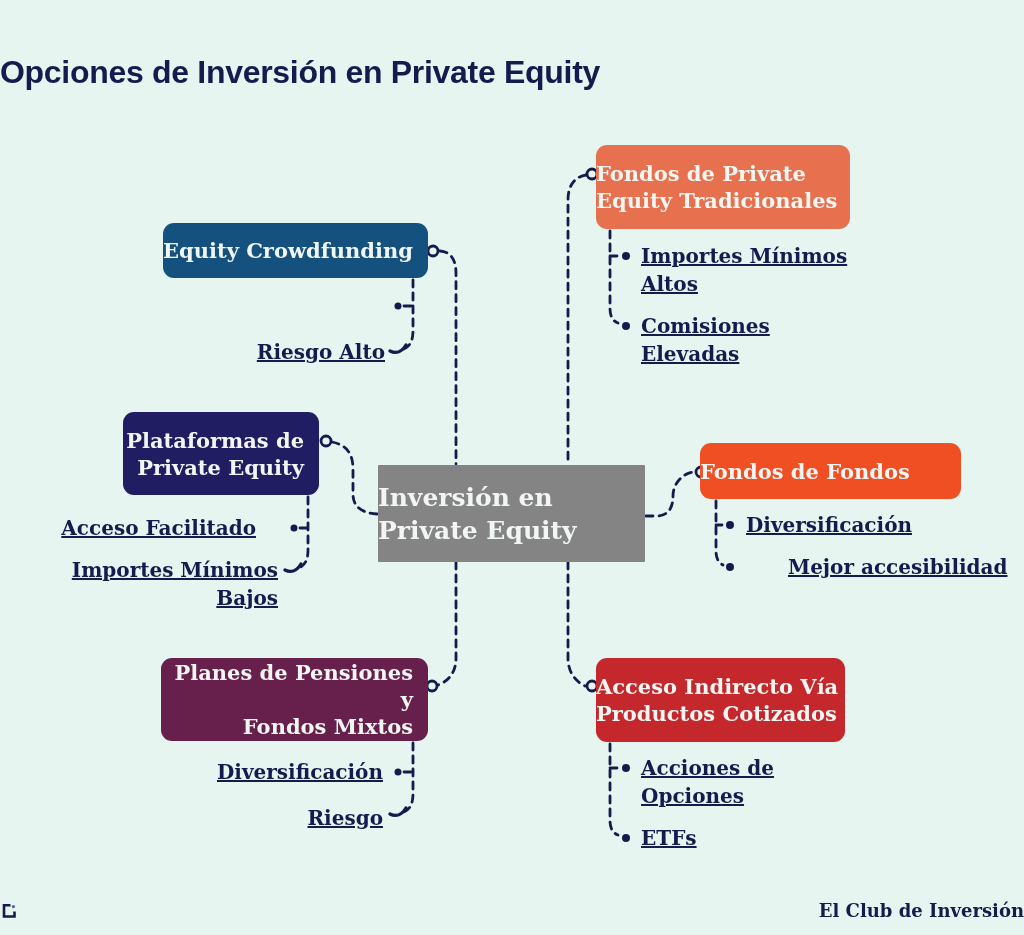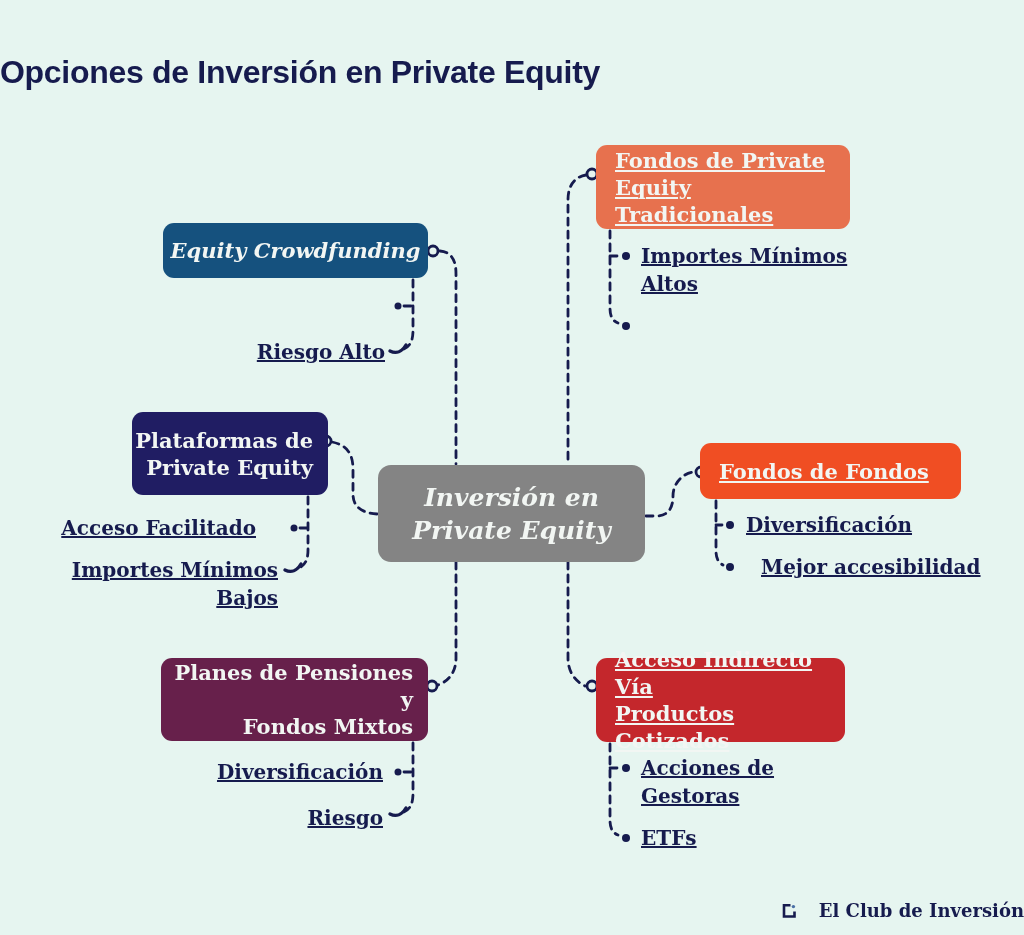--- a/index.html
+++ b/index.html
@@ -37,28 +37,28 @@
 
   .node{
     position:absolute;
     border-radius:11px;
     color:var(--c-node-text);
     font-weight:bold;font-size:21px;line-height:27px;
     display:flex;flex-direction:column;justify-content:center;
     box-sizing:border-box;
   }
   .node .line{display:block;}
-  .al-c{align-items:center;text-align:center;font-style:italic;}
+  .al-c{align-items:flex-start;text-align:center;}
   .al-r{align-items:flex-end;text-align:right;padding-right:15px;}
-  .al-l{align-items:flex-start;text-align:left;padding-left:19px;text-decoration:underline;}
+  .al-l{align-items:flex-start;text-align:left;}
 
   .n-equity{left:163px;top:223px;width:265px;height:55px;background:var(--c-equity);}
   .n-trad{left:596px;top:145px;width:254px;height:84px;background:var(--c-fondos-trad);}
-  .n-plat{left:132px;top:412px;width:196px;height:83px;background:var(--c-plataformas);}
-  .n-center{left:378px;top:465px;width:267px;height:97px;background:var(--c-center);font-size:25px;line-height:33px;border-radius:13px;}
+  .n-plat{left:123px;top:412px;width:196px;height:83px;background:var(--c-plataformas);}
+  .n-center{left:378px;top:465px;width:267px;height:97px;background:var(--c-center);font-size:25px;line-height:33px;border-radius:1px;}
   .n-ff{left:700px;top:443px;width:261px;height:56px;background:var(--c-fondos-fondos);}
   .n-planes{left:161px;top:658px;width:267px;height:83px;background:var(--c-planes);}
   .n-acceso{left:596px;top:658px;width:249px;height:84px;background:var(--c-acceso);}
 
   .sub{
     position:absolute;
     font-weight:bold;font-size:20px;line-height:28px;
     color:var(--c-ink);
     white-space:nowrap;
     text-decoration:underline;
@@ -66,29 +66,29 @@
   .sub.right{text-align:right;}
   .sub .line{display:block;}
 
   .s-eq1{right:639px;top:296px;}
   .s-eq2{right:639px;top:338px;}
   .s-tr1{left:641px;top:242px;}
   .s-tr2{left:641px;top:312px;}
   .s-pl1{right:768px;top:514px;}
   .s-pl2{right:746px;top:556px;}
   .s-ff1{left:746px;top:511px;}
-  .s-ff2{left:761px;top:553px;text-align:center;}
+  .s-ff2{left:788px;top:553px;text-align:center;}
   .s-pn1{right:641px;top:758px;}
   .s-pn2{right:641px;top:776px;margin-top:28px;}
   .s-ac1{left:641px;top:754px;}
   .s-ac2{left:641px;top:824px;text-align:center;}
 
   .footer{
     position:absolute;left:0;top:900px;width:1024px;
-    display:flex;justify-content:flex-end;align-items:center;gap:21px;
+    display:flex;justify-content:space-between;align-items:center;gap:21px;
     color:var(--c-ink);
     font-weight:bold;font-size:18px;
   }
   .brand-icon{display:inline-flex;}
 </style>
 </head>
 <body>
 
 <div id="canvas">
 
@@ -154,20 +154,24 @@
   <div class="sub right s-eq2">Riesgo Alto</div>
 
   <div class="node n-trad al-l">
     <span class="line">Fondos de Private</span>
     <span class="line">Equity Tradicionales</span>
   </div>
   <div class="sub s-tr1">
     <span class="line">Importes Mínimos</span>
     <span class="line">Altos</span>
   </div>
+  <div class="sub s-tr2">
+    <span class="line">Comisiones</span>
+    <span class="line">Elevadas</span>
+  </div>
 
   <div class="node n-plat al-r">
     <span class="line">Plataformas de</span>
     <span class="line">Private Equity</span>
   </div>
   <div class="sub right s-pl1">Acceso Facilitado</div>
   <div class="sub right s-pl2">
     <span class="line">Importes Mínimos</span>
     <span class="line">Bajos</span>
   </div>
@@ -184,21 +188,21 @@
   </div>
   <div class="sub right s-pn1">Diversificación</div>
   <div class="sub right s-pn2">Riesgo</div>
 
   <div class="node n-acceso al-l">
     <span class="line">Acceso Indirecto Vía</span>
     <span class="line">Productos Cotizados</span>
   </div>
   <div class="sub s-ac1">
     <span class="line">Acciones de</span>
-    <span class="line">Gestoras</span>
+    <span class="line">Opciones</span>
   </div>
   <div class="sub s-ac2">ETFs</div>
 
   <div class="footer">
     <span class="brand-icon">
       <svg width="18" height="18" viewBox="0 0 18 18">
         <path d="M 10.5 3.2 L 4 3.2 L 4 14.5 L 14.5 14.5 L 14.5 9.5" fill="none" stroke="var(--c-ink)" stroke-width="2.6"></path>
         <circle cx="13.4" cy="4.6" r="1.7" fill="#4a6fa5"></circle>
       </svg>
     </span>

